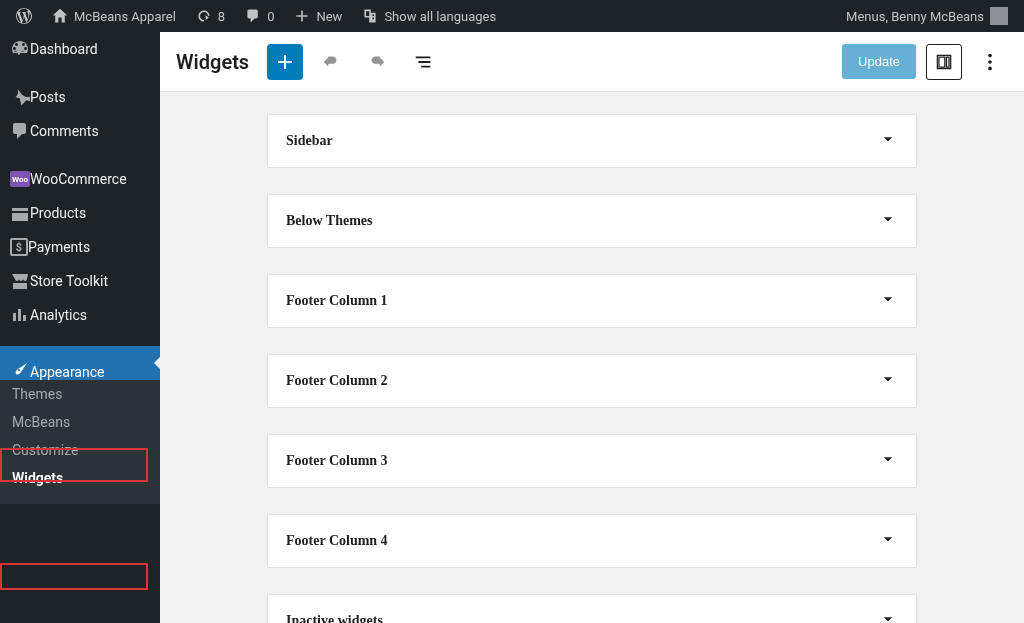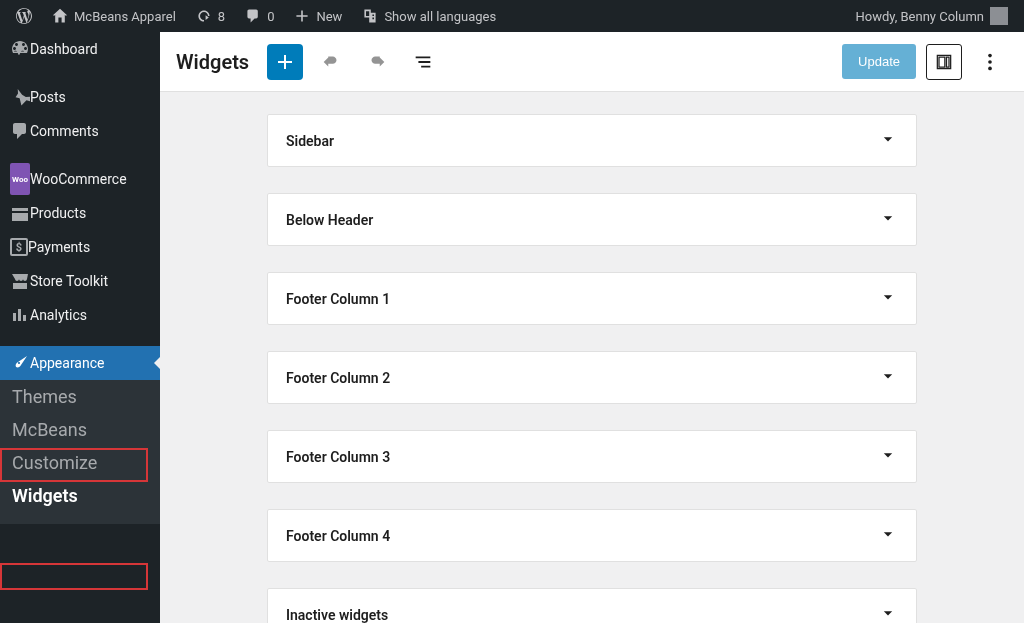--- a/index.html
+++ b/index.html
@@ -8,25 +8,25 @@
 
 .admin-bar { height: 32px; background: #1d2327; color: #c3c4c7; display: flex; align-items: center; justify-content: space-between; padding: 14px 8px; font-size: 13px; }
 .admin-bar-left, .admin-bar-right { display: flex; align-items: center; gap: 4px; }
 .admin-bar-item { display: flex; align-items: center; gap: 6px; padding: 0 8px; height: 32px; cursor: pointer; color: #c3c4c7; }
 .admin-bar svg { width: 16px; height: 16px; fill: #c3c4c7; }
 .avatar-sq { width: 18px; height: 18px; background: #8c8f94; display: inline-block; }
 
 
 .sidebar { position: absolute; top: 32px; left: 0; width: 160px; bottom: 0; background: #1d2327; color: #c3c4c7; overflow-y: auto; }
 .sidebar-item { display: flex; align-items: center; gap: 0; padding: 0 10px; height: 34px; cursor: pointer; font-size: 14px; color: #f0f0f1; }
-.sidebar-item.active { background: #2271b1; color: #fff; }
+.sidebar-item.active { background: #2271b1; color: #fff; align-items: flex-end; }
 .sidebar-item svg { width: 20px; height: 20px; fill: #a7aaad; flex-shrink: 0; }
 .sidebar-item.active svg { fill: #fff; }
 .submenu { background: #2c3338; }
-.submenu-item { display: flex; align-items: center; padding: 6px 12px; font-size: 18px; color: #a7aaad; cursor: pointer; }
+.submenu-item { display: flex; align-items: center; padding: 6px 12px; font-size: 14px; color: #a7aaad; cursor: pointer; }
 .submenu-item.active { color: #fff; font-weight: 600; }
 .sidebar-spacer { height: 14px; }
 .caret-right { position: absolute; right: 0; top: 50%; transform: translateY(-50%); width: 0; height: 0; border-top: 6px solid transparent; border-bottom: 6px solid transparent; border-right: 6px solid #f0f0f1; }
 
 .highlight-box { position: absolute; border: 2px solid #d63638; pointer-events: none; }
 
 
 .main { position: absolute; top: 32px; left: 160px; right: 0; bottom: 0; background: #f0f0f1; display: flex; flex-direction: column; }
 
 
@@ -38,27 +38,27 @@
 .btn-add { background: #007cba; border-radius: 4px; width: 36px; height: 36px; display: flex; align-items: center; justify-content: center; cursor: pointer; }
 .btn-add svg { fill: #fff; width: 24px; height: 24px; }
 .spacer { flex: 1; }
 .btn-update { background: #007cba; color: #fff; border: none; border-radius: 3px; padding: 10px 16px; font-size: 13px; cursor: pointer; opacity: 0.6; }
 .btn-outline { width: 36px; height: 36px; border: 1px solid #1e1e1e; border-radius: 3px; background: #fff; display: flex; align-items: center; justify-content: center; cursor: pointer; }
 .btn-outline svg { width: 20px; height: 20px; fill: #1e1e1e; }
 .menu-dots { width: 36px; height: 36px; display: flex; align-items: center; justify-content: center; cursor: pointer; }
 .menu-dots svg { width: 22px; height: 22px; fill: #1e1e1e; }
 
 
-.areas { flex: 1; overflow-y: auto; padding: 22px 12px; }
+.areas { flex: 1; overflow-y: auto; padding: 22px 12px; font-family: Liberation Serif, serif; }
 .areas-inner { max-width: 650px; margin: 0 auto; display: flex; flex-direction: column; gap: 26px; }
 .area-panel { background: #fff; border: 1px solid #e0e0e0; border-radius: 2px; display: flex; align-items: center; justify-content: space-between; padding: 14px 18px; cursor: pointer; }
 .area-panel-title { font-size: 14px; font-weight: 600; color: #1e1e1e; }
 .chev svg { width: 20px; height: 20px; fill: #1e1e1e; }
 
-.woo-badge { width: 20px; height: 32px; background: #7f54b3; color: #fff; font-size: 8px; font-weight: 700; display: flex; align-items: center; justify-content: center; border-radius: 2px; flex-shrink: 0; }
+.woo-badge { width: 20px; height: 16px; background: #7f54b3; color: #fff; font-size: 8px; font-weight: 700; display: flex; align-items: center; justify-content: center; border-radius: 2px; flex-shrink: 0; }
 .dollar-box { width: 18px; height: 18px; border: 2px solid #a7aaad; border-radius: 2px; display: flex; align-items: center; justify-content: center; font-size: 11px; font-weight: bold; color: #a7aaad; flex-shrink: 0; }
 </style>
 </head>
 <body>
 
 <div class="admin-bar">
   <div class="admin-bar-left">
     <div class="admin-bar-item">
       <svg viewBox="0 0 20 20">
           <path d="M10 0C4.5 0 0 4.5 0 10s4.5 10 10 10 10-4.5 10-10S15.5 0 10 0zM1 10c0-1.3.3-2.5.8-3.6l4.3 11.8C3.1 16.8 1 13.6 1 10zm9 9c-.9 0-1.7-.1-2.5-.4l2.7-7.8 2.8 7.6c0 .1 0 .1.1.1-.9.3-2 .5-3.1.5zm1.2-13.2c.5 0 1-.1 1-.1.5 0 .4-.7 0-.7 0 0-1.4.1-2.3.1-.8 0-2.2-.1-2.2-.1-.5 0-.5.7-.1.7 0 0 .4.1.9.1l1.3 3.7L8 15.5 4.8 5.8c.5 0 1-.1 1-.1.5 0 .4-.7 0-.7 0 0-1.4.1-2.3.1h-.5C4.6 2.7 7.1 1 10 1c2.2 0 4.1.8 5.6 2.2h-.1c-.8 0-1.4.7-1.4 1.5 0 .7.4 1.3.8 2 .3.6.7 1.3.7 2.3 0 .7-.3 1.6-.6 2.7l-.8 2.8-3-9.7zm6.1-.6c.9 1.4 1.4 3 1.4 4.8 0 3.8-2.1 7.1-5.1 8.5L16.3 10c.5-1.3.7-2.3.7-3.2 0-.6-.1-1.1-.2-1.6h.5z"></path>
@@ -90,21 +90,21 @@
     </div>
     <div class="admin-bar-item">
       <svg viewBox="0 0 20 20">
           <path d="M11 6h6v12h-8V6h2zm-2 6H3V2h8v4H9V4H5v6h4v2zm4-4v2h2V8h-2zm0 4v2h2v-2h-2z"></path>
         </svg>
       <span>Show all languages</span>
     </div>
   </div>
   <div class="admin-bar-right">
     <div class="admin-bar-item">
-      <span>Howdy, Benny Column</span>
+      <span>Menus, Benny McBeans</span>
       <span class="avatar-sq"></span>
     </div>
   </div>
 </div>
 
 <div class="sidebar">
   <div class="sidebar-item">
     <svg viewBox="0 0 20 20">
         <path d="M3.8 12.6c.3-.6 1.4-1.3 2.7-.6 1.2.7 1.7 4 2.5 4 .8 0 1.3-3.3 2.5-4 1.3-.7 2.4 0 2.7.6H3.8zM10 2C5.6 2 2 5.6 2 10c0 1.4.4 2.7 1 3.9l.1.1h13.8l.1-.1c.6-1.2 1-2.5 1-3.9 0-4.4-3.6-8-8-8zm-5.5 9c-.8 0-1.5-.7-1.5-1.5S3.7 8 4.5 8 6 8.7 6 9.5 5.3 11 4.5 11zm2-4C5.7 7 5 6.3 5 5.5S5.7 4 6.5 4 8 4.7 8 5.5 7.3 7 6.5 7zm7 0c-.8 0-1.5-.7-1.5-1.5S12.7 4 13.5 4s1.5.7 1.5 1.5S14.3 7 13.5 7zm2 4c-.8 0-1.5-.7-1.5-1.5S14.7 8 15.5 8s1.5.7 1.5 1.5-.7 1.5-1.5 1.5z"></path>
       </svg>
@@ -220,21 +220,21 @@
   <div class="areas">
     <div class="areas-inner" id="areas-inner">
 
     <div class="area-panel">
           <div class="area-panel-title">Sidebar</div>
           <div class="chev"><svg viewBox="0 0 24 24">
               <path d="M7 10l5 5 5-5z"></path>
             </svg></div>
         </div>
         <div class="area-panel">
-          <div class="area-panel-title">Below Header</div>
+          <div class="area-panel-title">Below Themes</div>
           <div class="chev"><svg viewBox="0 0 24 24">
               <path d="M7 10l5 5 5-5z"></path>
             </svg></div>
         </div>
         <div class="area-panel">
           <div class="area-panel-title">Footer Column 1</div>
           <div class="chev"><svg viewBox="0 0 24 24">
               <path d="M7 10l5 5 5-5z"></path>
             </svg></div>
         </div>

